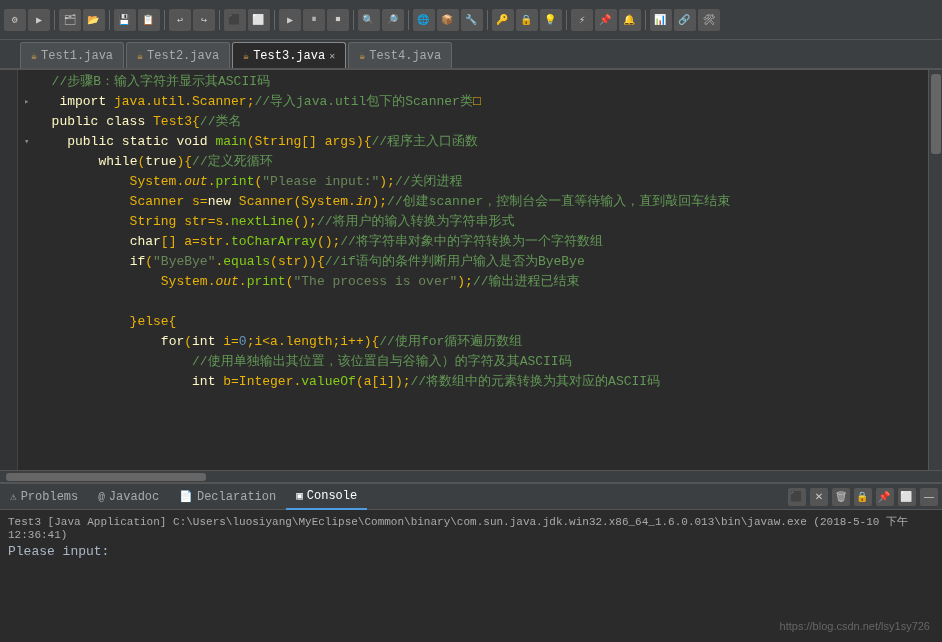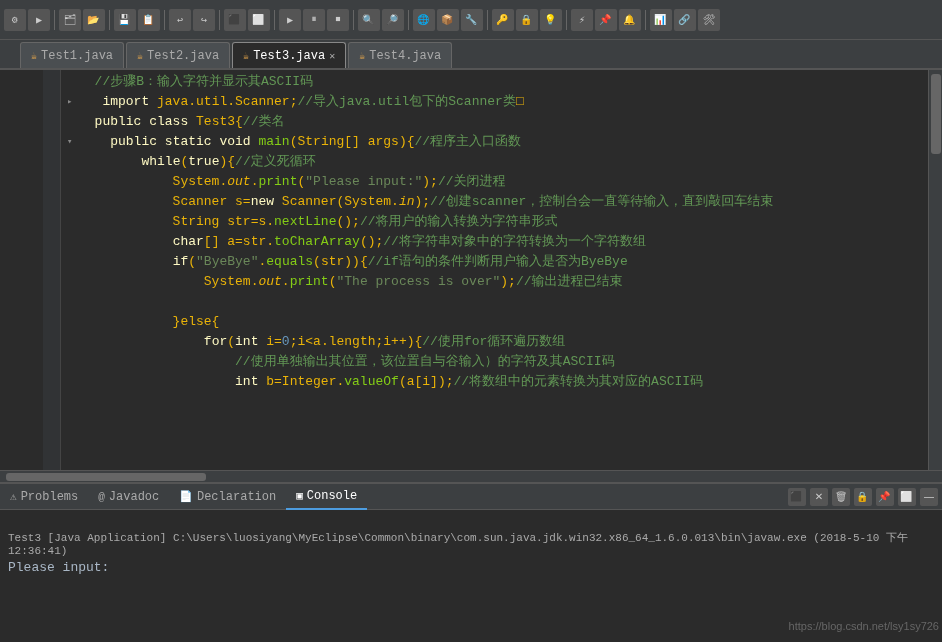--- a/index.html
+++ b/index.html
@@ -66,21 +66,20 @@
       color: #aaa;
       cursor: pointer;
     }
     .tab-icon { font-size: 10px; color: #e8a84c; }
 
     
     .editor-container {
       display: flex;
       height: 400px;
       background: #2b2b2b;
-      padding-left: 43px;
     }
     .left-margin {
       width: 18px;
       background: #313335;
       border-right: 1px solid #444;
       flex-shrink: 0;
     }
     .code-area {
       flex: 1;
       overflow: hidden;
@@ -186,21 +185,21 @@
       border-radius: 2px;
       color: #ccc;
       font-size: 10px;
       cursor: pointer;
       display: flex;
       align-items: center;
       justify-content: center;
     }
 
     .console-area {
-      padding: 20px 8px;
+      padding: 4px 8px;
       color: #a9b7c6;
     }
     .console-path {
       font-size: 11px;
       color: #aaa;
     }
     .console-output {
       font-size: 13px;
       color: #a9b7c6;
       margin-top: 3px;
@@ -394,15 +393,15 @@
       <button class="action-btn">—</button>
     </div>
   </div>
 
   <div class="console-area">
     <div class="console-path">Test3 [Java Application] C:\Users\luosiyang\MyEclipse\Common\binary\com.sun.java.jdk.win32.x86_64_1.6.0.013\bin\javaw.exe (2018-5-10 下午12:36:41)</div>
     <div class="console-output">Please input:</div>
   </div>
 </div>
 
-<div style="position:fixed; bottom:8px; right:3px;">
+<div style="position:fixed; bottom:8px; right:12px;">
   <span style="color:#666; font-size:11px; font-family:Arial,sans-serif;">https://blog.csdn.net/lsy1sy726</span>
 </div>
 
 </body></html>

